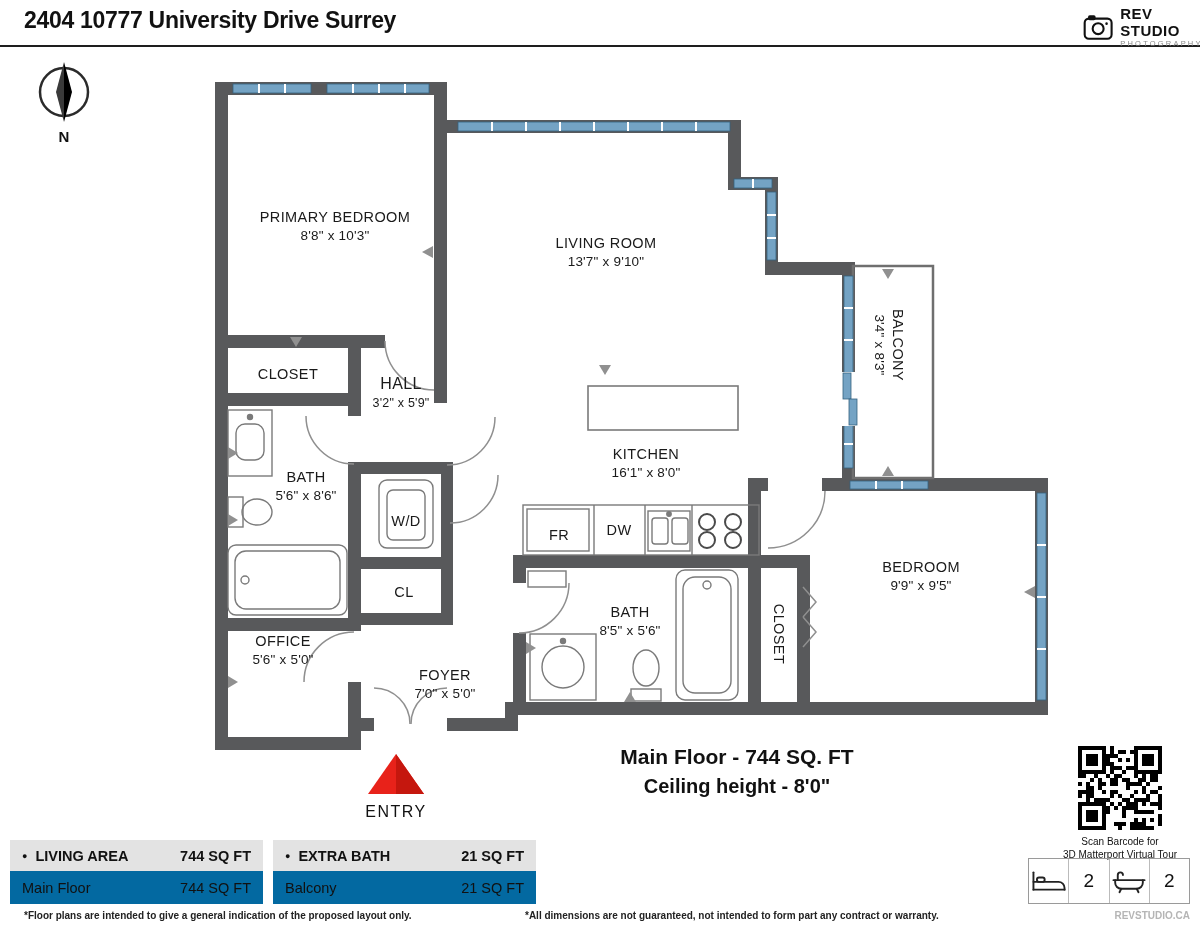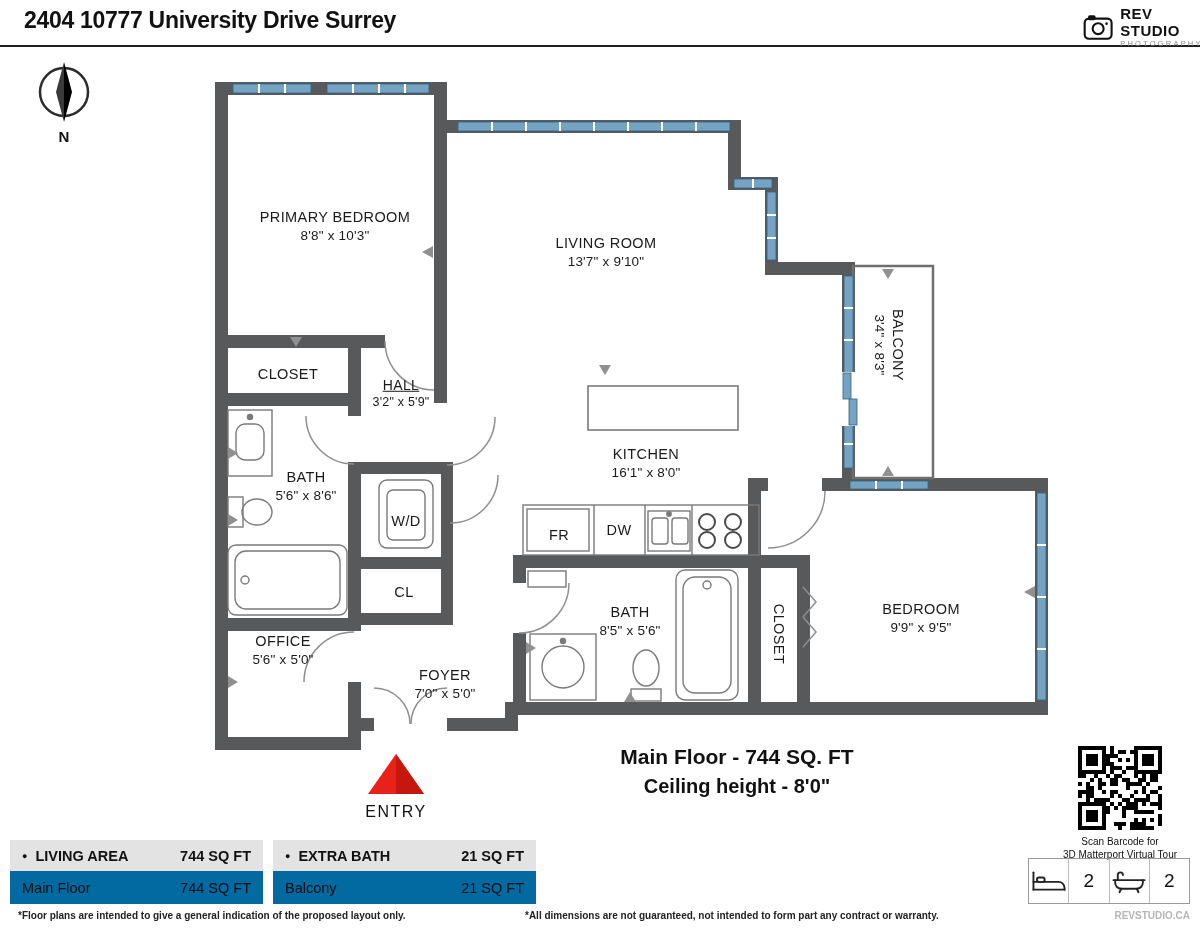--- a/index.html
+++ b/index.html
@@ -9,41 +9,41 @@
   .page-title { left:24px; top:7px; font-size:23px; font-weight:bold; letter-spacing:-0.3px; }
   .header-line { left:0; right:0; top:45px; height:2px; background:#1e1e1e; }
   .logo { left:1083px; top:6px; display:flex; align-items:center; gap:7px; }
   .logo-text-name { font-size:15px; font-weight:bold; letter-spacing:.5px; line-height:1.1; }
   .logo-text-sub { font-size:7.5px; letter-spacing:2.2px; color:#8a8a8a; line-height:1.2; }
   .north-label { left:64px; top:128px; transform:translate(-50%,0); font-weight:bold; font-size:15px; }
   .room-label { position:absolute; transform:translate(-50%,-50%); text-align:center; line-height:1.3; color:#1a1a1a; white-space:nowrap; }
   .room-label.rot90 { transform:translate(-50%,-50%) rotate(90deg); }
   .room-name { display:block; font-size:14.5px; letter-spacing:.4px; }
   .room-dims { display:block; font-size:13.5px; letter-spacing:.2px; }
-  .room-label.small .room-name { font-size:14px;text-decoration:underline; }
+  .room-label.small .room-name { font-size:16px; }
   .room-label.small .room-dims { font-size:12.5px; }
   .entry-label { left:396px; top:812px; transform:translate(-50%,-50%); font-size:16px; letter-spacing:1.5px; }
   .summary-1 { left:737px; top:757px; transform:translate(-50%,-50%); font-size:21px; font-weight:bold; white-space:nowrap; }
   .summary-2 { left:737px; top:786px; transform:translate(-50%,-50%); font-size:20px; font-weight:bold; white-space:nowrap; }
   .qr-box { left:1078px; top:746px; width:84px; height:84px; background:#fff; }
   .qr-cap1 { left:1120px; top:836px; transform:translate(-50%,0); font-size:10px; white-space:nowrap;text-align:right; }
   .qr-cap2 { left:1120px; top:849px; transform:translate(-50%,0); font-size:10px; white-space:nowrap; }
   .area-table { top:840px; }
   .t-living { left:10px; width:253px; }
   .t-extra { left:273px; width:263px; }
   .t-head { background:#e3e3e3; height:31px; display:flex; align-items:center; justify-content:space-between; padding:0 12px; font-weight:bold; font-size:14.5px; }
   .t-head .bullet { font-size:9px; margin-right:8px; }
   .t-head .hl { display:flex; align-items:center; }
   .t-row { height:33px; display:flex; align-items:center; justify-content:space-between; padding:0 12px; font-size:14.5px; background:#0369a1; }
   .bedbath { left:1028px; top:858px; width:162px; height:46px; border:1.5px solid #9a9a9a; display:flex; }
   .bb-cell { flex:1; display:flex; align-items:center; justify-content:center; border-right:1px solid #bbb; }
   .bb-cell:last-child { border-right:none; }
   .bb-num { font-size:19px; }
   .foot { top:910px; font-size:10px; font-weight:bold; color:#222; white-space:nowrap; }
-  .foot-left { left:18px; }
+  .foot-left { left:24px; }
   .foot-mid { left:525px; }
   .foot-site { right:10px; color:#b5b5b5; font-weight:bold; }
 </style>
 </head>
 <body>
 
 <svg class="abs" style="left:0;top:0" width="1200" height="929" viewBox="0 0 1200 929">
 
   <g>
     <circle cx="64" cy="92" r="24" fill="none" stroke="#2b2b2b" stroke-width="2.5"></circle>
@@ -273,21 +273,21 @@
 <div class="room-label" style="left:619px;top:530px">
   <span class="room-name">DW</span>
 </div>
 <div class="room-label" style="left:630px;top:621px">
   <span class="room-name">BATH</span>
   <span class="room-dims">8'5" x 5'6"</span>
 </div>
 <div class="room-label rot90" style="left:779px;top:634px">
   <span class="room-name">CLOSET</span>
 </div>
-<div class="room-label" style="left:921px;top:618px">
+<div class="room-label" style="left:921px;top:576px">
   <span class="room-name">BEDROOM</span>
   <span class="room-dims">9'9" x 9'5"</span>
 </div>
 <div class="room-label" style="left:283px;top:650px">
   <span class="room-name">OFFICE</span>
   <span class="room-dims">5'6" x 5'0"</span>
 </div>
 <div class="room-label" style="left:445px;top:684px">
   <span class="room-name">FOYER</span>
   <span class="room-dims">7'0" x 5'0"</span>

